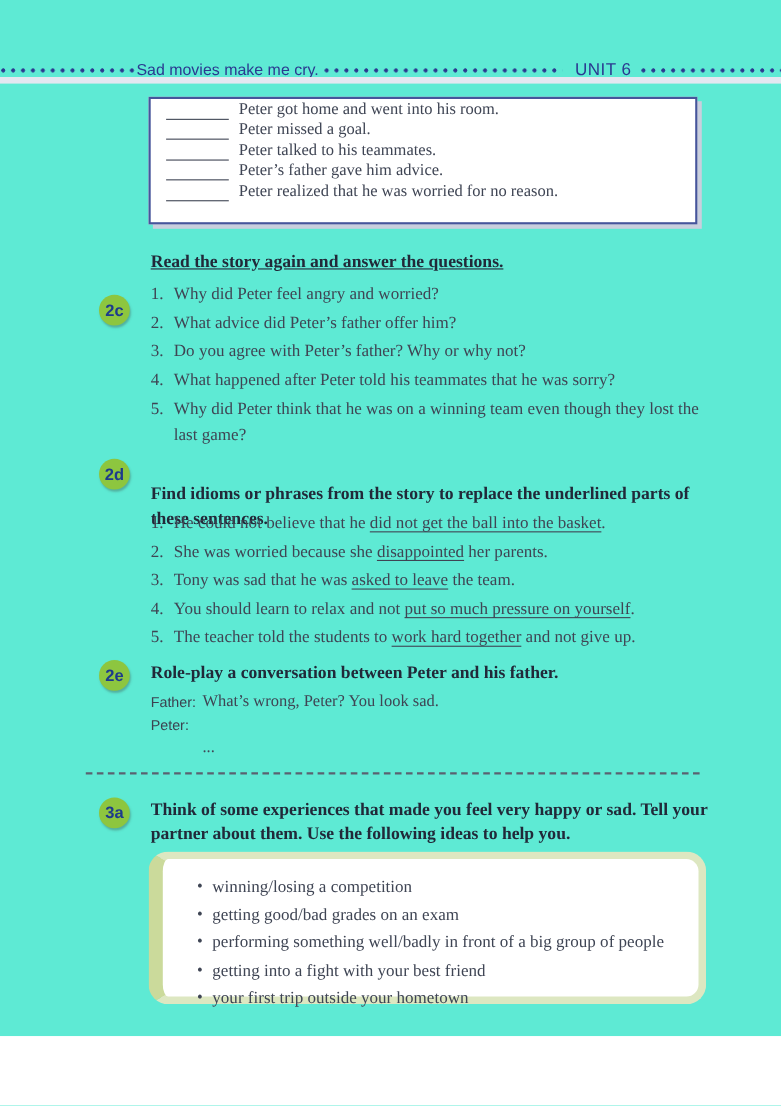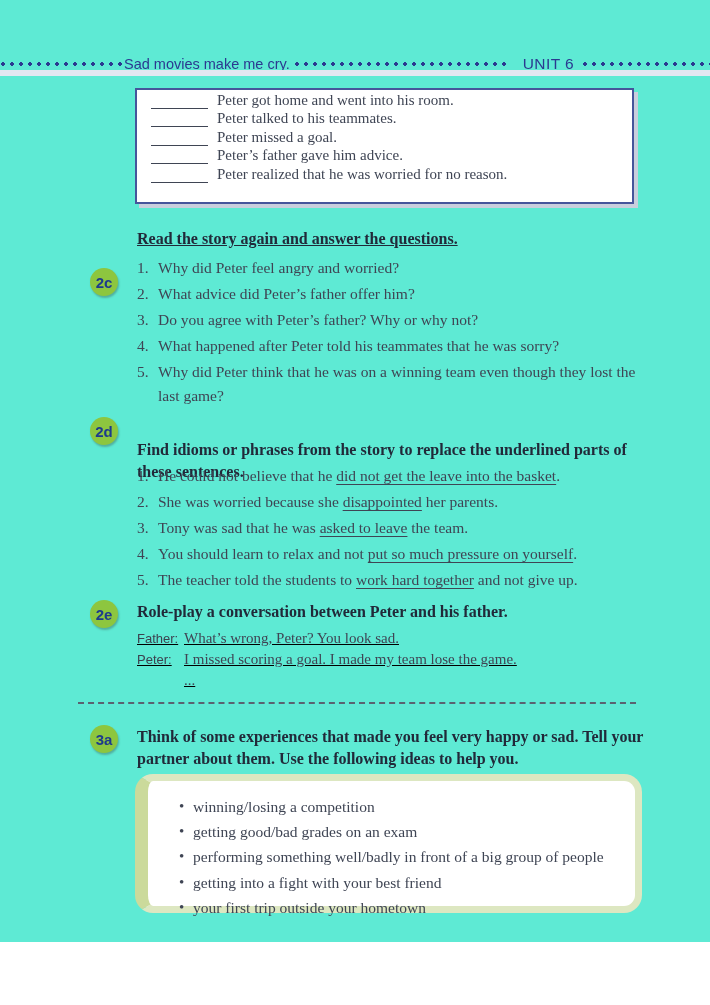--- a/index.html
+++ b/index.html
@@ -34,21 +34,21 @@
                line-height:22px; }
 
   
   .num-list { position:absolute; left:137px; width:516px; }
   .num-row { display:flex; line-height:24px; margin-bottom:2px; font-size:15.5px; color:#3f4554; }
   .num { width:21px; flex:0 0 21px; }
   .num-text { flex:1; }
   .ul { text-decoration:underline; text-underline-offset:3px; }
 
   
-  .dialogue { position:absolute; left:137px; top:628px; width:510px;text-decoration:underline; }
+  .dialogue { position:absolute; left:137px; top:628px; width:510px; }
   .d-row { display:flex; line-height:21px; }
   .speaker { width:47px; flex:0 0 47px; font-family:"Liberation Sans", sans-serif; font-size:13px; color:#3c4250; }
   .d-line { font-size:15px; color:#3f4554; }
 
   
   .divider { position:absolute; top:702px; left:78px; width:558px; border-top:2px dashed #5a6270; }
 
   
   .ideas-box { position:absolute; left:135px; top:774px; width:507px; height:139px; box-sizing:border-box;
                background:#fff; border:7px solid #dde7c1; border-left:13px solid #cbda9b; border-radius:18px;
@@ -76,25 +76,25 @@
   </div>
   <div class="band"></div>
 
   <div class="seq-box">
     <div class="seq-row">
       <span class="blank"></span>
       <span>Peter got home and went into his room.</span>
     </div>
     <div class="seq-row">
       <span class="blank"></span>
+      <span>Peter missed a goal.</span>
+    </div>
+    <div class="seq-row">
+      <span class="blank"></span>
       <span>Peter talked to his teammates.</span>
-    </div>
-    <div class="seq-row">
-      <span class="blank"></span>
-      <span>Peter missed a goal.</span>
     </div>
     <div class="seq-row">
       <span class="blank"></span>
       <span>Peter’s father gave him advice.</span>
     </div>
     <div class="seq-row">
       <span class="blank"></span>
       <span>Peter realized that he was worried for no reason.</span>
     </div>
   </div>
@@ -122,21 +122,21 @@
       <span class="num">5.</span>
       <span class="num-text">Why did Peter think that he was on a winning team even though they lost the last game?</span>
     </div>
   </div>
 
   <div class="badge" style="top:417px;">2d</div>
   <div class="sec-title" style="top:439px;">Find idioms or phrases from the story to replace the underlined parts of these sentences.</div>
   <div class="num-list" style="top:464px;">
     <div class="num-row">
       <span class="num">1.</span>
-      <span class="num-text"><span>He could not believe that he </span><span class="ul">did not get the leave into the basket</span><span>.</span></span>
+      <span class="num-text"><span>He could not believe that he </span><span class="ul">did not get the ball into the basket</span><span>.</span></span>
     </div>
     <div class="num-row">
       <span class="num">2.</span>
       <span class="num-text"><span>She was worried because she </span><span class="ul">disappointed</span><span> her parents.</span></span>
     </div>
     <div class="num-row">
       <span class="num">3.</span>
       <span class="num-text"><span>Tony was sad that he was </span><span class="ul">asked to leave</span><span> the team.</span></span>
     </div>
     <div class="num-row">
@@ -151,21 +151,20 @@
 
   <div class="badge" style="top:600px;">2e</div>
   <div class="sec-title" style="top:601px;">Role-play a conversation between Peter and his father.</div>
   <div class="dialogue">
     <div class="d-row">
       <span class="speaker">Father:</span>
       <span class="d-line">What’s wrong, Peter? You look sad.</span>
     </div>
     <div class="d-row">
       <span class="speaker">Peter:</span>
-      <span class="d-line">I missed scoring a goal. I made my team lose the game.</span>
     </div>
     <div class="d-row">
       <span class="speaker"></span>
       <span class="d-line">...</span>
     </div>
   </div>
 
   <div class="divider"></div>
 
   <div class="badge" style="top:725px;">3a</div>

